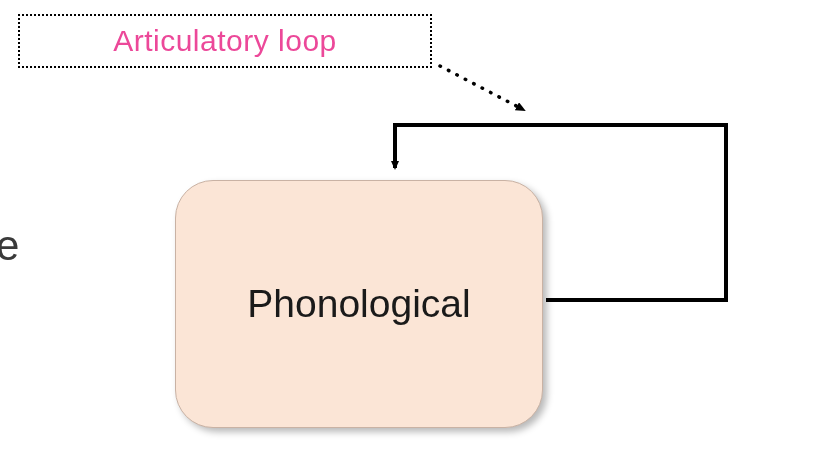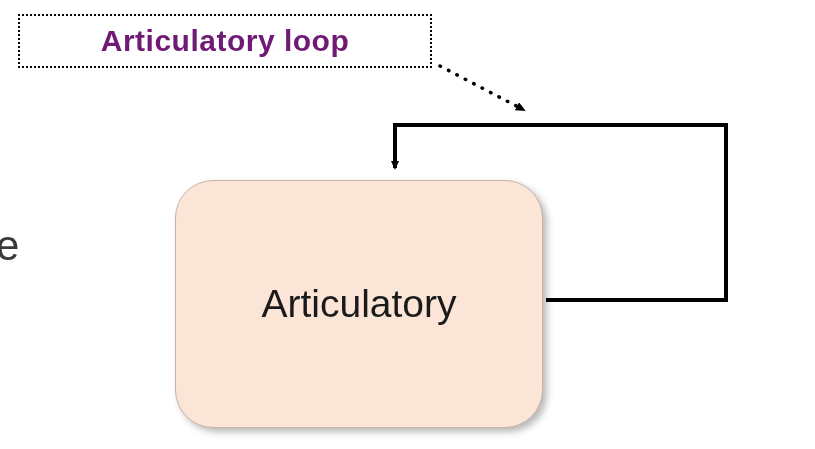--- a/index.html
+++ b/index.html
@@ -24,22 +24,22 @@
     height: 54px;
     border: 2px dotted #000000;
     background: #ffffff;
     display: flex;
     align-items: center;
     justify-content: center;
     box-sizing: border-box;
   }
   .articulatory-box .label {
     font-size: 30px;
-    font-weight: bold;
-    color: #701a75;
+    font-weight: normal;
+    color: #ec4899;
     letter-spacing: 0.5px;
     white-space: nowrap;
   }
   
   .connector-layer {
     position: absolute;
     left: 0;
     top: 0;
     width: 815px;
     height: 449px;
@@ -98,16 +98,16 @@
     <path d="M 440 66 L 524 110" fill="none" stroke="#000000" stroke-width="3.5" stroke-linecap="round" stroke-dasharray="0.5 9" marker-end="url(#arrowhead-dotted)"></path>
 
     <path d="M 546 300 L 726 300 L 726 125 L 395 125 L 395 168" fill="none" stroke="#000000" stroke-width="4" stroke-linejoin="miter" marker-end="url(#arrowhead-solid)"></path>
   </svg>
 
   <div class="articulatory-box">
     <span class="label">Articulatory loop</span>
   </div>
 
   <div class="store-box">
-    <span class="line1">Articulatory</span>
+    <span class="line1">Phonological</span>
   </div>
 
 </div>
 
 </body></html>

